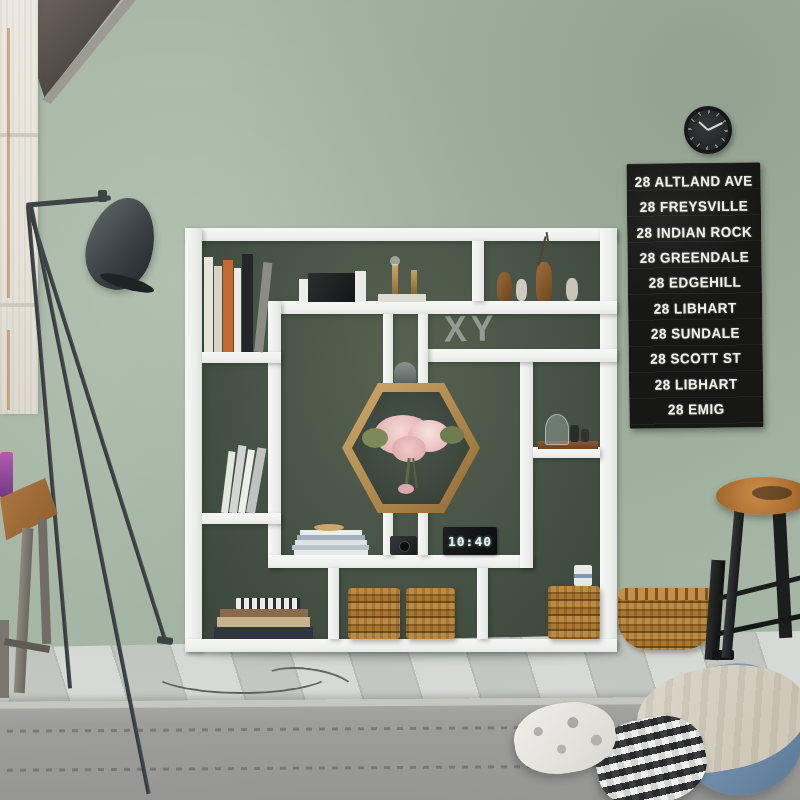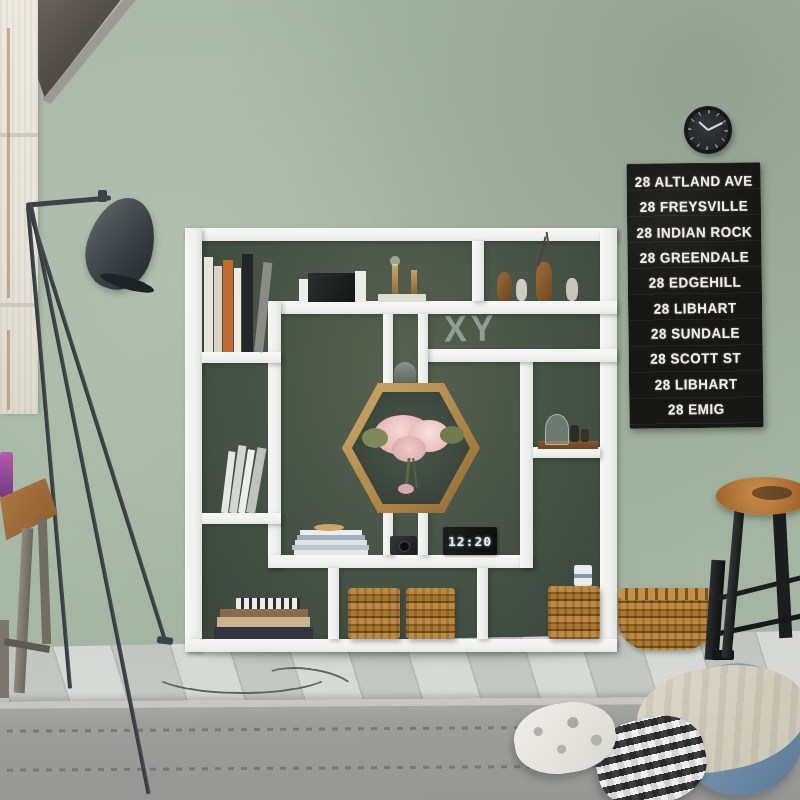--- a/index.html
+++ b/index.html
@@ -194,21 +194,21 @@
     <div class="abs" style="left:0;top:18px;width:77px;height:5px;background:#b9c4cd;"></div>
     <div class="abs" style="left:3px;top:13px;width:72px;height:5px;background:#dfe2e1;"></div>
     <div class="abs" style="left:5px;top:8px;width:68px;height:5px;background:#9fb2c2;"></div>
     <div class="abs" style="left:8px;top:3px;width:62px;height:5px;background:#eceeec;"></div>
     <div class="abs blob" style="left:22px;top:-3px;width:30px;height:7px;background:#cfa36a;"></div>
   </div>
   <div class="abs" style="left:390px;top:536px;width:27px;height:19px;background:linear-gradient(120deg,#35383a,#1b1d1f);border-radius:2px;">
     <div class="abs blob" style="left:9px;top:5px;width:9px;height:9px;background:#0e0f10;border:1px solid #4a4e50;"></div>
   </div>
   <div class="abs" style="left:443px;top:527px;width:54px;height:28px;background:linear-gradient(110deg,#1c1e1f,#0c0d0e);border-radius:2px;box-shadow:1px 1px 3px rgba(0,0,0,.4);display:flex;align-items:center;justify-content:center;">
-    <span class="led">12:20</span>
+    <span class="led">10:40</span>
   </div>
   <div class="abs" style="left:574px;top:565px;width:18px;height:21px;background:#e8eae8;border-radius:2px;">
     <div class="abs" style="left:0;top:9px;width:18px;height:4px;background:#7e98ad;"></div>
   </div>
 
   <div class="abs" style="left:214px;top:597px;width:100px;height:42px;">
     <div class="abs" style="left:0;top:30px;width:99px;height:12px;background:#30353f;"></div>
     <div class="abs" style="left:3px;top:20px;width:93px;height:10px;background:#c9b28e;"></div>
     <div class="abs" style="left:6px;top:12px;width:88px;height:8px;background:#8a6a4c;"></div>
     <div class="abs" style="left:22px;top:1px;width:64px;height:11px;background:repeating-linear-gradient(90deg,#ececea 0 5px,#2c2c2c 5px 8px);border-radius:1px;"></div>

